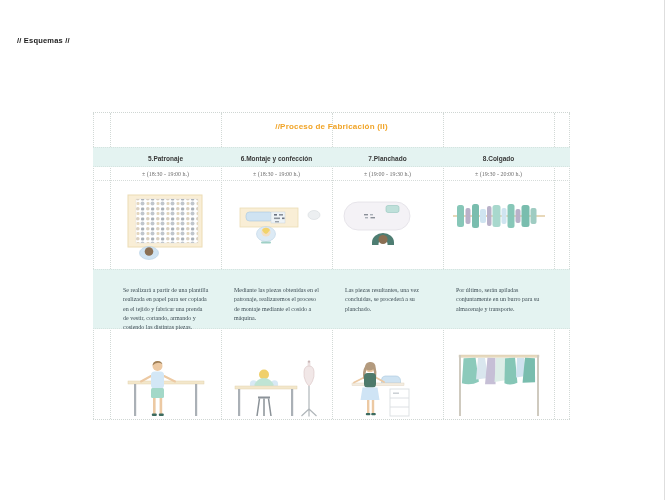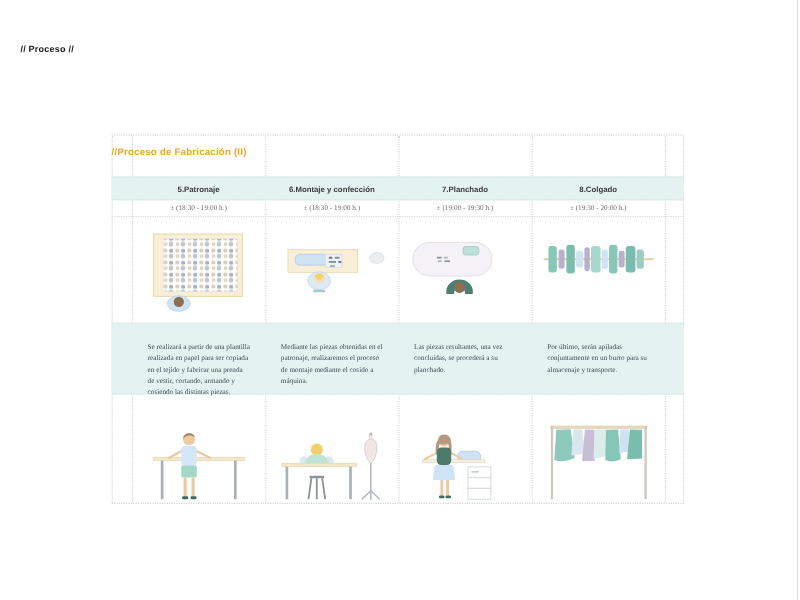--- a/index.html
+++ b/index.html
@@ -10,21 +10,21 @@
   .esquemas-label{
     position:absolute;left:17px;top:36px;font-size:7.5px;font-weight:bold;
     color:#1a1a1a;letter-spacing:.2px;
   }
   .page{
     position:absolute;left:93px;top:112px;width:477px;height:306px;
     border-top:1px dotted #cfd6d3;border-bottom:1px dotted #cfd6d3;
   }
   .vline{position:absolute;top:0;height:306px;width:0;border-left:1px dotted #d2d9d6;}
   .proc-title{
-    position:absolute;top:9px;left:0;width:477px;
+    position:absolute;top:9px;left:0;width:477px;text-align:center;
     font-size:8px;font-weight:bold;color:#f1a427;letter-spacing:.2px;
   }
   .band-header{
     position:absolute;top:34px;left:0;width:477px;height:20px;background:#e4f3f1;
     border-top:1px dotted #d5e4e0;border-bottom:1px dotted #d5e4e0;box-sizing:border-box;
   }
   .time-row{
     position:absolute;top:54px;left:0;width:477px;height:14px;
     border-bottom:1px dotted #d6dcda;box-sizing:border-box;
   }
@@ -46,21 +46,21 @@
     font-family:"Liberation Serif",serif;font-size:6px;line-height:1.55;color:#3e4d55;
   }
   .plan-row{position:absolute;top:68px;left:0;width:477px;height:88px;}
   .elev-row{position:absolute;top:216px;left:0;width:477px;height:90px;}
   .illus{position:absolute;top:0;width:111px;}
   .window-edge{position:absolute;right:2px;top:0;width:1px;height:500px;background:#dedede;}
 </style>
 </head>
 <body>
 
-<div class="esquemas-label">// Proceso //</div>
+<div class="esquemas-label">// Esquemas //</div>
 
 <div class="page">
 
   <div class="vline" style="left:0"></div>
   <div class="vline" style="left:17px"></div>
   <div class="vline" style="left:128px"></div>
   <div class="vline" style="left:239px"></div>
   <div class="vline" style="left:350px"></div>
   <div class="vline" style="left:461px"></div>
   <div class="vline" style="left:476px"></div>

